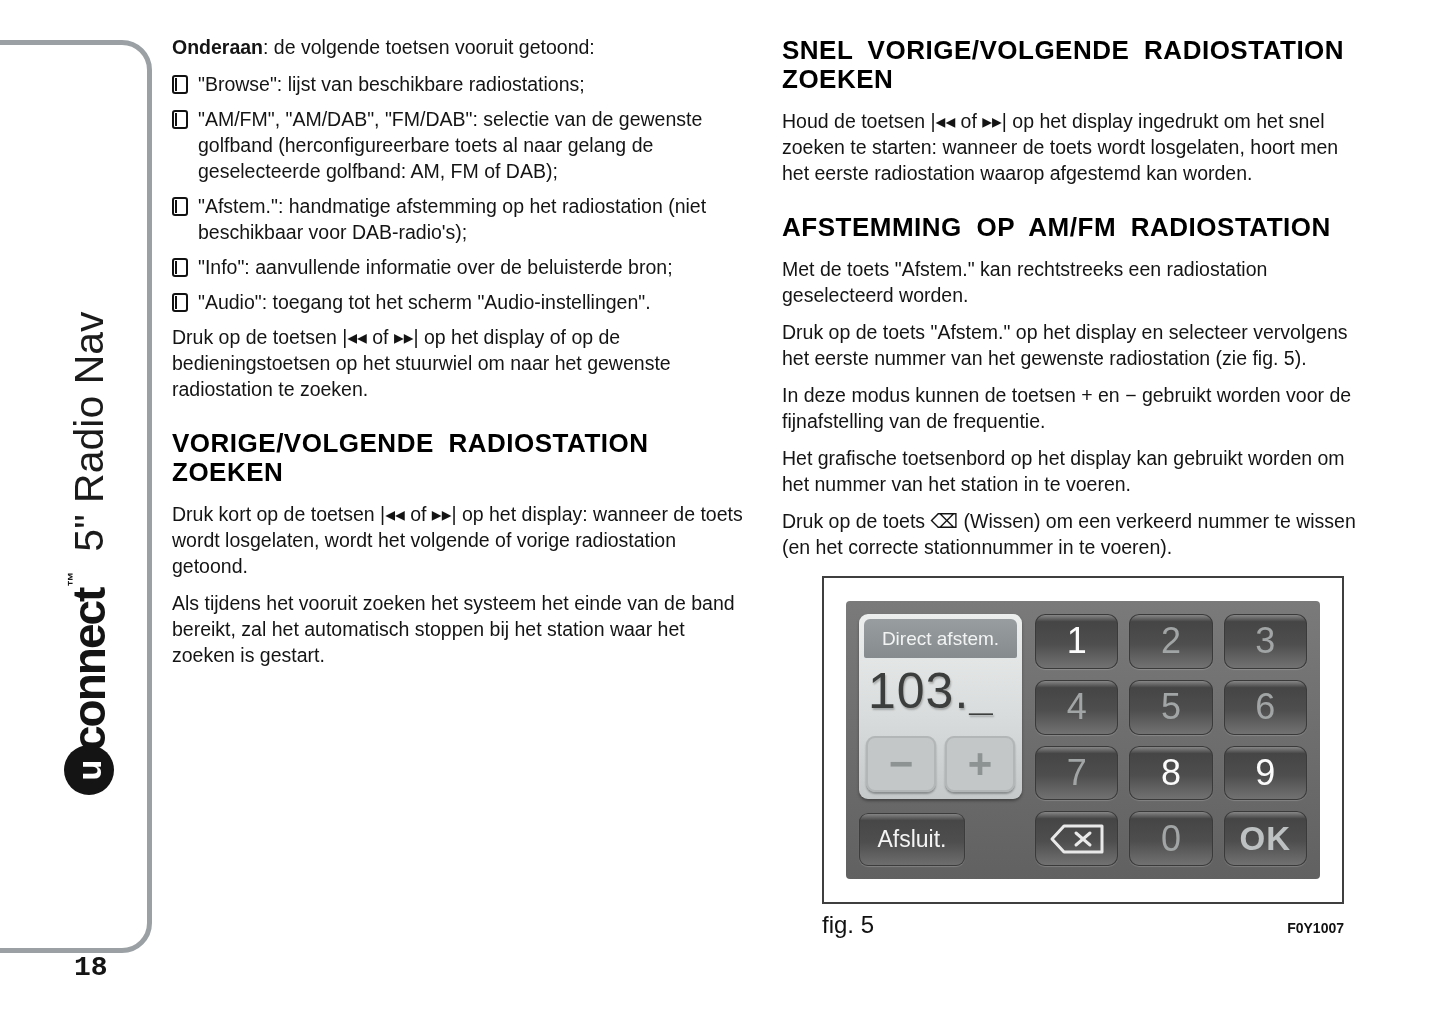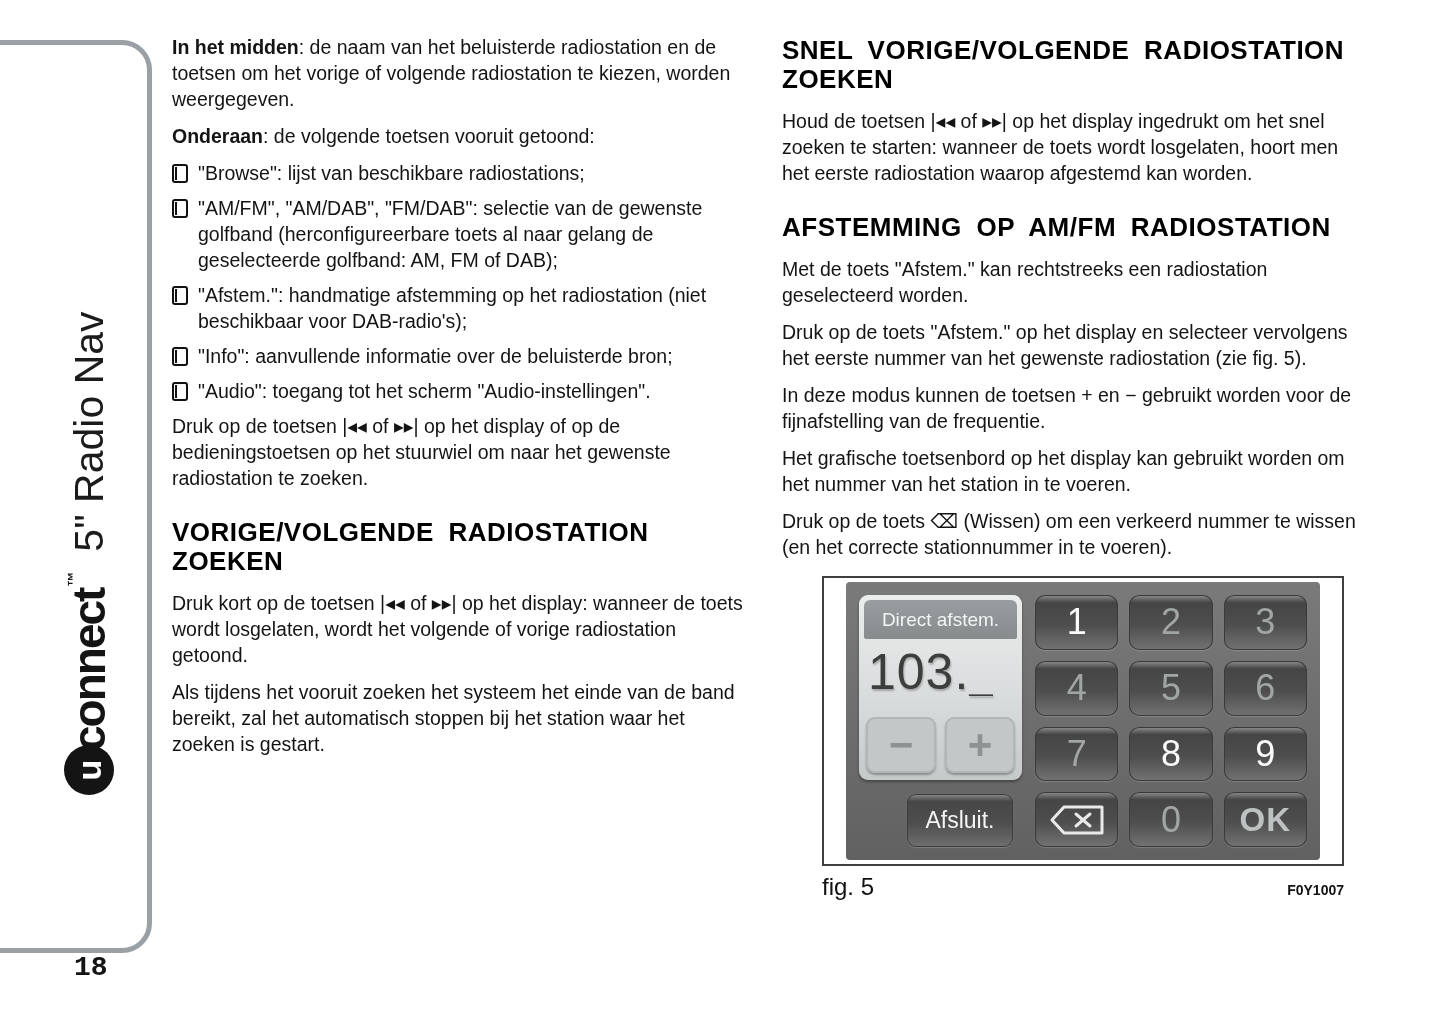--- a/index.html
+++ b/index.html
@@ -30,41 +30,41 @@
                  word-spacing:7px;margin:27px 0 14px 0;color:#000;}
   .section-title.first{margin-top:2px;}
   .bullet{display:flex;gap:10px;margin:0 0 9px 0;}
   .bullet-icon{flex:0 0 auto;width:12px;height:15px;border:2.5px solid #111;
                border-radius:3px;margin-top:4px;position:relative;background:#fff;}
   .bullet-icon::before{content:"";position:absolute;left:0.5px;top:1px;bottom:1px;width:2.5px;background:#111;}
   .bullet-text{flex:1;}
 
   
   .figure-frame{margin:16px 0 0 40px;width:522px;box-sizing:border-box;
-                border:2px solid #3f3f3f;background:#fff;padding:4px 22px;}
+                border:2px solid #3f3f3f;background:#fff;padding:23px 22px;}
   .keypad{background:linear-gradient(180deg,#7a7a7a,#616161);border-radius:4px;height:278px;
           display:flex;padding:13px;gap:13px;box-sizing:border-box;}
   .kp-left{width:163px;display:flex;flex-direction:column;flex:0 0 auto;}
   .kp-panel{background:linear-gradient(180deg,#eceeee 0%,#d9dcdc 55%,#c5c9c9 100%);
             border-radius:9px;padding:5px;height:188px;box-sizing:border-box;
             box-shadow:0 2px 3px rgba(0,0,0,.35);display:flex;flex-direction:column;}
   .kp-direct{background:linear-gradient(180deg,#989da0,#868b8d);color:#f2f4f4;font-size:19px;
              text-align:center;border-radius:6px 6px 2px 2px;padding:7px 0 6px 0;}
   .kp-freq{font-size:50px;color:#3c3e3e;padding:4px 0 0 4px;letter-spacing:1px;line-height:58px;
            text-shadow:1px 2px 2px rgba(0,0,0,.25);white-space:nowrap;}
   .kp-cursor{font-weight:700;font-size:42px;letter-spacing:0;position:relative;top:2px;}
   .kp-steppers{display:flex;gap:9px;margin-top:auto;padding:0 2px 2px 2px;}
   .kp-step{flex:1;height:56px;background:#c3c7c7;border-radius:9px;
            box-shadow:inset 0 0 0 2px #b2b6b6,0 2px 2px rgba(0,0,0,.3);
            color:#8d9292;font-size:42px;font-weight:700;display:flex;align-items:center;
            justify-content:center;line-height:1;}
   .kp-exit{margin-top:14px;width:106px;height:54px;border-radius:9px;
            background:linear-gradient(180deg,#8d8d8d 0%,#474747 14%,#4e4e4e 55%,#6f6f6f 100%);
            color:#f4f4f4;font-size:23px;display:flex;align-items:center;justify-content:center;
-           box-shadow:inset 0 0 0 1px #3c3c3c,0 1px 1px rgba(255,255,255,.2);margin-left:48px;}
+           box-shadow:inset 0 0 0 1px #3c3c3c,0 1px 1px rgba(255,255,255,.2);}
   .kp-keys{flex:1;display:grid;grid-template-columns:repeat(3,1fr);grid-template-rows:repeat(4,1fr);gap:11px;}
   .key{border-radius:10px;display:flex;align-items:center;justify-content:center;font-size:36px;
        background:linear-gradient(180deg,#909090 0%,#454545 14%,#4e4e4e 55%,#737373 100%);
        box-shadow:inset 0 0 0 1px #3a3a3a,0 1px 1px rgba(255,255,255,.18);}
   .tone-bright{color:#fbfbfb;}
   .tone-dim{color:#a2a5a5;}
   .tone-mid{color:#bdc1c1;font-weight:700;font-size:33px;letter-spacing:1px;text-align:right;}
   .fig-caption-row{display:flex;justify-content:space-between;align-items:baseline;
                    width:522px;margin:8px 8px 0 40px;}
   .fig-caption{font-size:24px;color:#111;}
@@ -78,21 +78,20 @@
   <span class="brand-wrap">
     <span class="brand-logo">u</span>
       <span class="brand-text">connect</span>
       <span class="brand-tm">™</span>
   </span>
   <span class="product-text">5" Radio Nav</span>
 </div>
 <div class="page-number">18</div>
 
 <div class="col col-left">
-  <p><b class="lead">In het midden</b><span>: de naam van het beluisterde radiostation en de toetsen om het vorige of volgende radiostation te kiezen, worden weergegeven.</span></p>
   <p><b class="lead">Onderaan</b><span>: de volgende toetsen vooruit getoond:</span></p>
 
   <div class="bullet">
     <span class="bullet-icon"></span>
     <span class="bullet-text">"Browse": lijst van beschikbare radiostations;</span>
   </div>
   <div class="bullet">
     <span class="bullet-icon"></span>
     <span class="bullet-text">"AM/FM", "AM/DAB", "FM/DAB": selectie van de gewenste golfband (herconfigureerbare toets al naar gelang de geselecteerde golfband: AM, FM of DAB);</span>
   </div>

